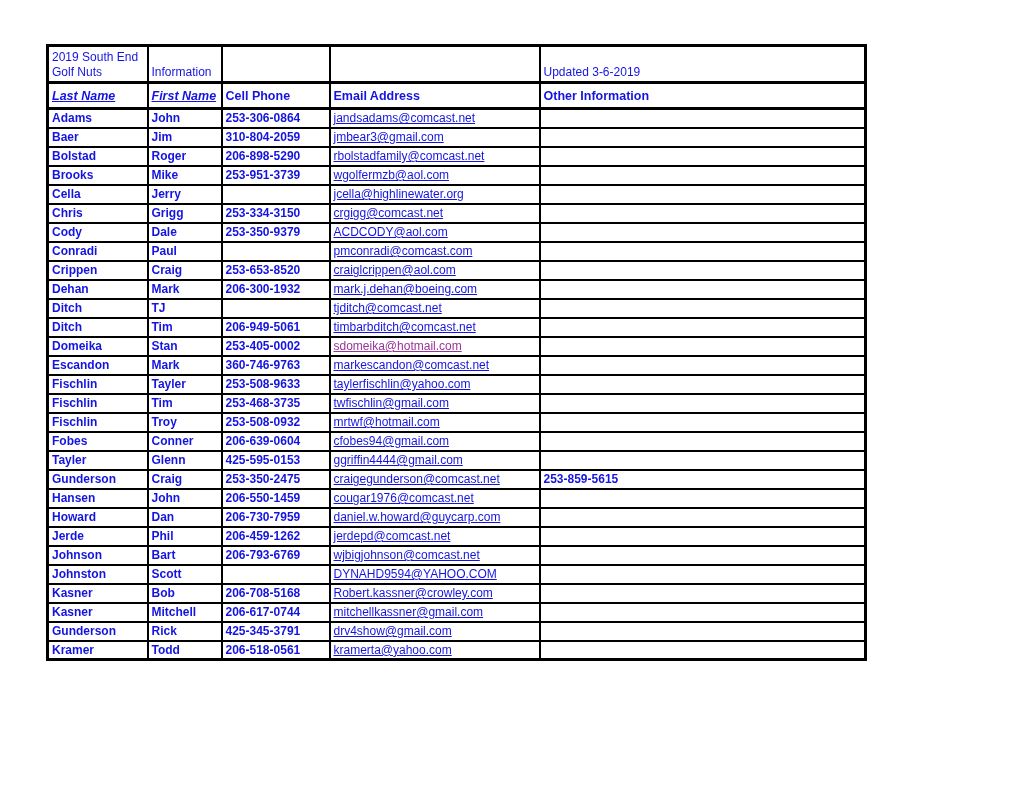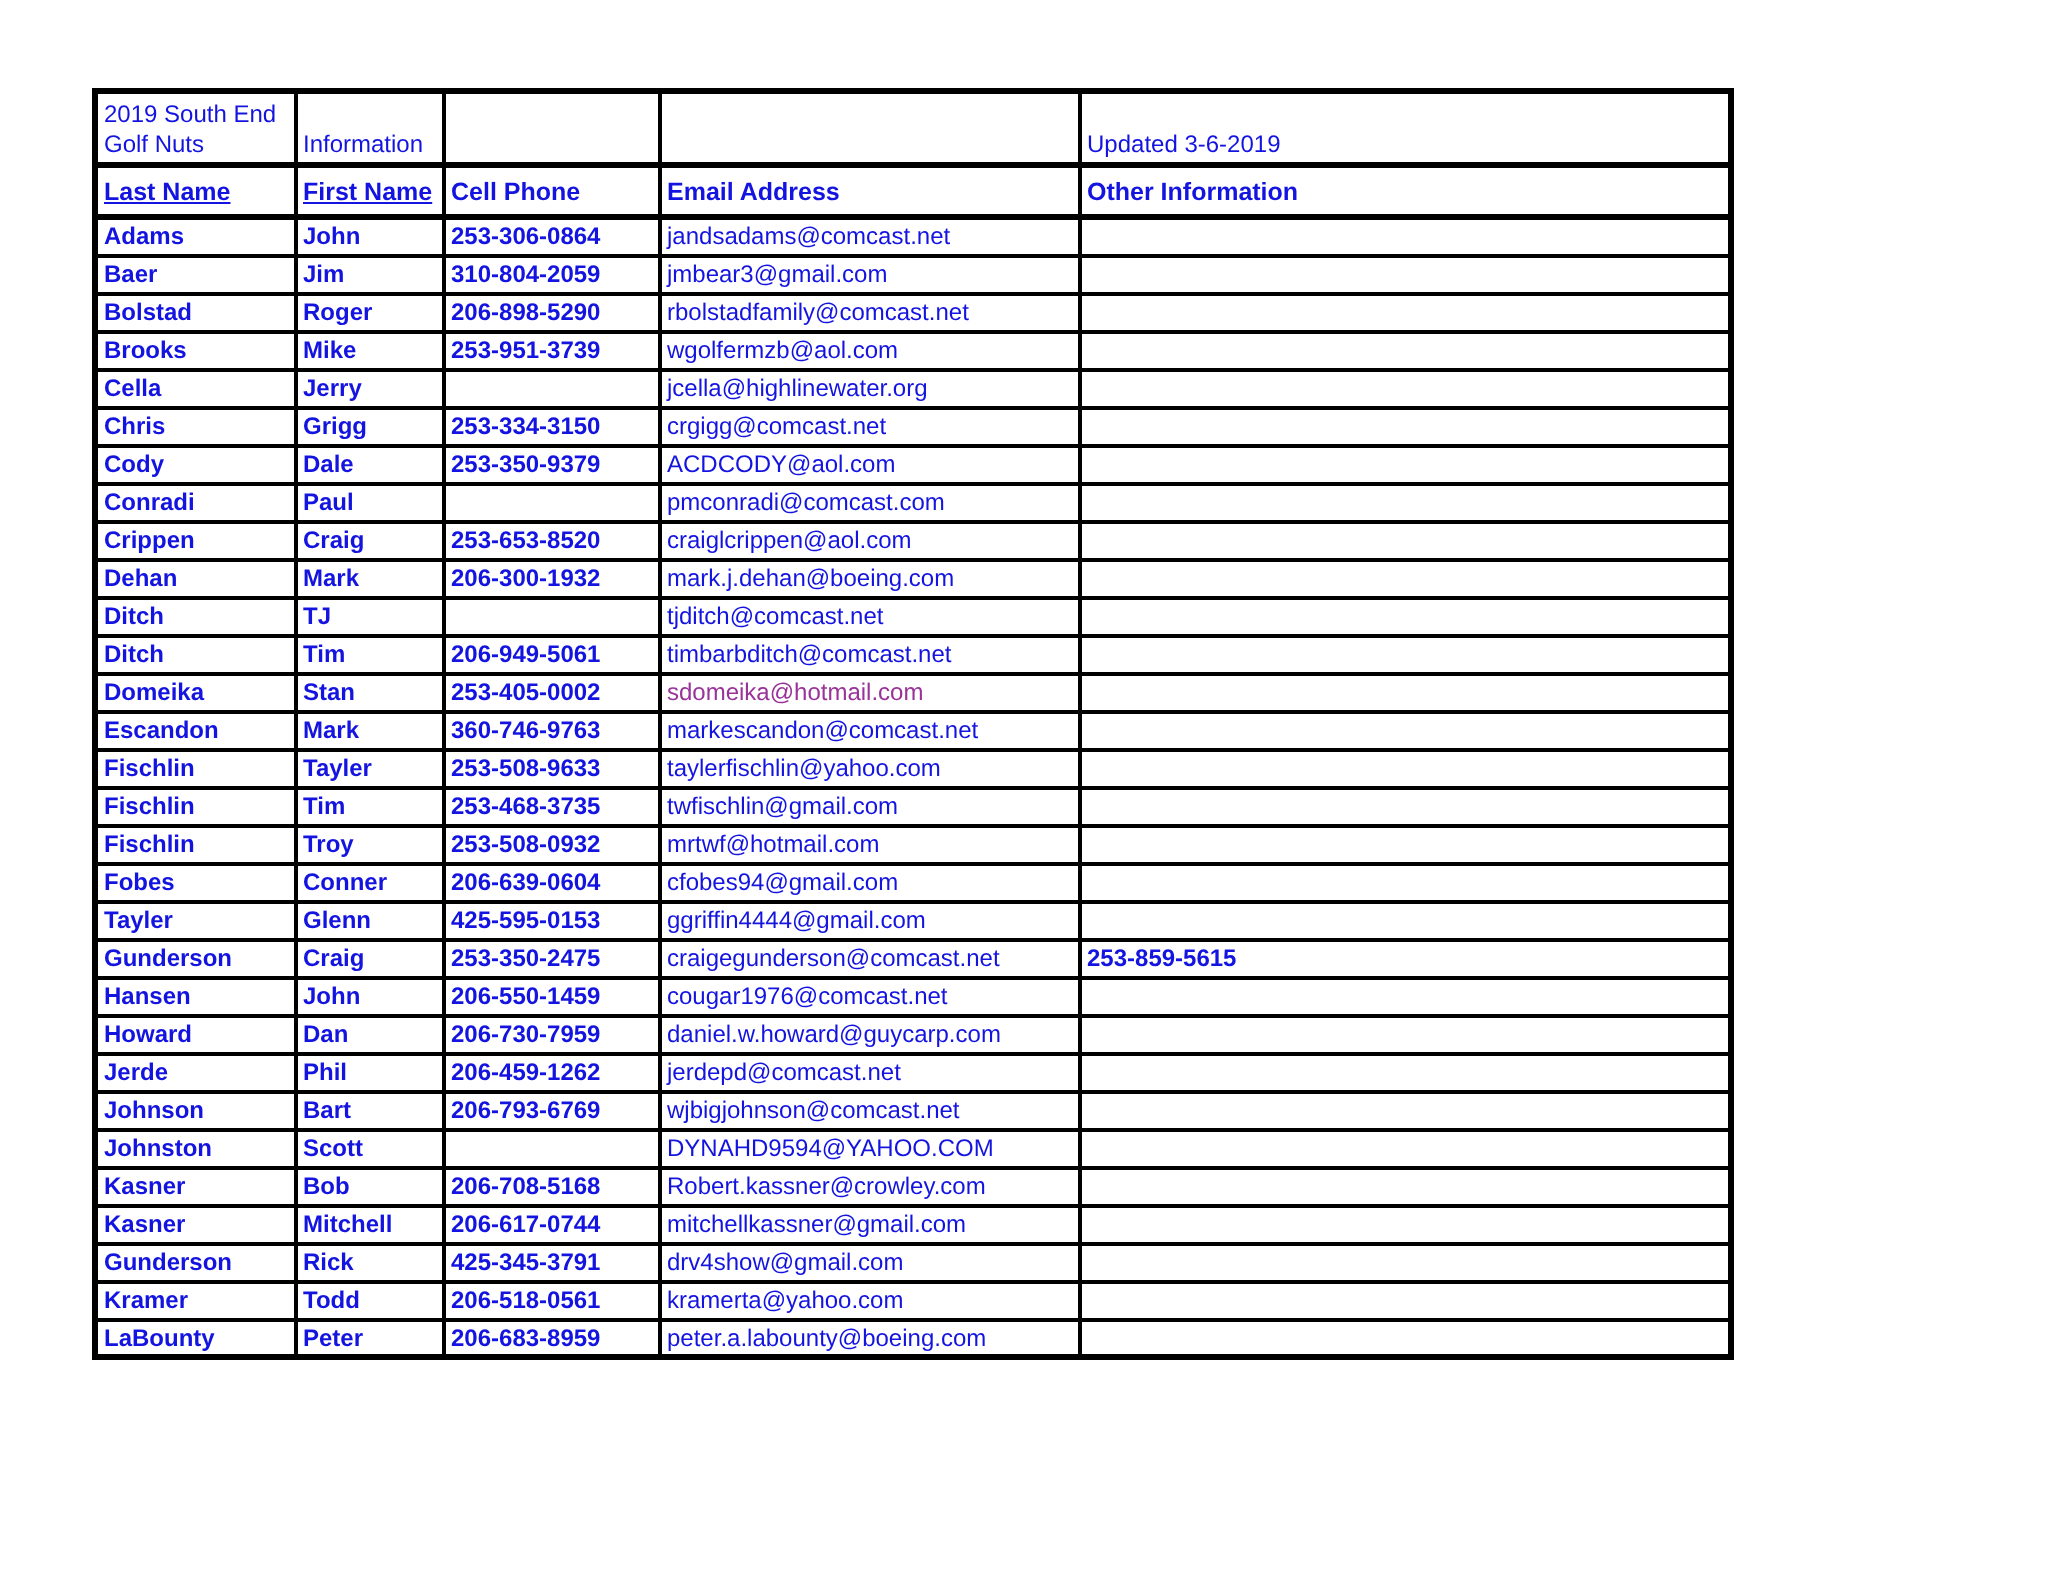--- a/index.html
+++ b/index.html
@@ -52,31 +52,32 @@
 
   
   tr.col-header { height: 26px; }
   tr.col-header th {
     border-bottom: 3px solid #000000;
     text-align: left;
     font-weight: 700;
     font-size: 12.5px;
     vertical-align: middle;
   }
-  th.hdr-underline { text-decoration: underline; }
+  th.hdr-underline { text-decoration: underline; font-style: italic; }
 
   
   tr.data-row { height: 19px; }
   tr.data-row td {
     vertical-align: middle;
     font-weight: 700;
   }
   td.email-cell { font-weight: 400; }
   .email-link {
     color: var(--blue);
+    text-decoration: underline;
     cursor: pointer;
     font-weight: 400;
   }
   .email-link.visited { color: var(--purple); }
   td.other-cell { font-weight: 400; }
 </style>
 </head>
 <body>
 
 <div class="page">
@@ -304,22 +305,15 @@
     <td class="email-cell"><span class="email-link">drv4show@gmail.com</span></td>
     <td class="other-cell"></td>
   </tr>
         <tr class="data-row">
     <td>Kramer</td>
     <td>Todd</td>
     <td>206-518-0561</td>
     <td class="email-cell"><span class="email-link">kramerta@yahoo.com</span></td>
     <td class="other-cell"></td>
   </tr>
-        <tr class="data-row">
-    <td>LaBounty</td>
-    <td>Peter</td>
-    <td>206-683-8959</td>
-    <td class="email-cell"><span class="email-link">peter.a.labounty@boeing.com</span></td>
-    <td class="other-cell"></td>
-  </tr>
       </tbody>
   </table>
 </div>
 
 </body></html>

